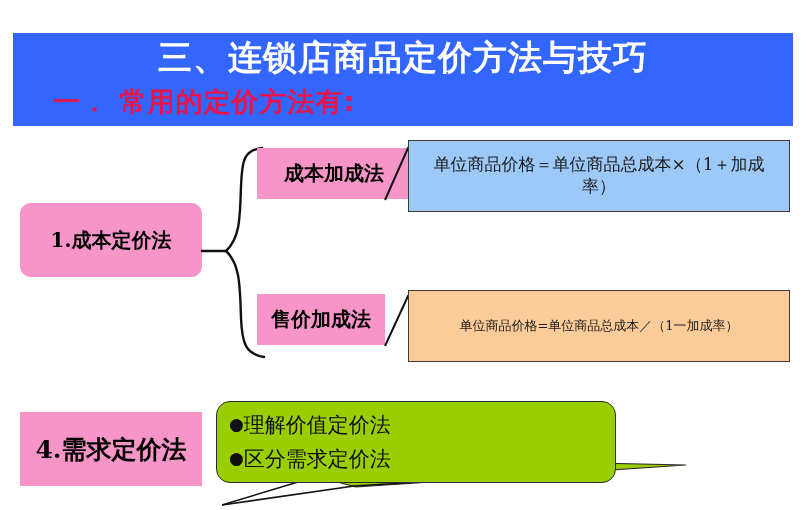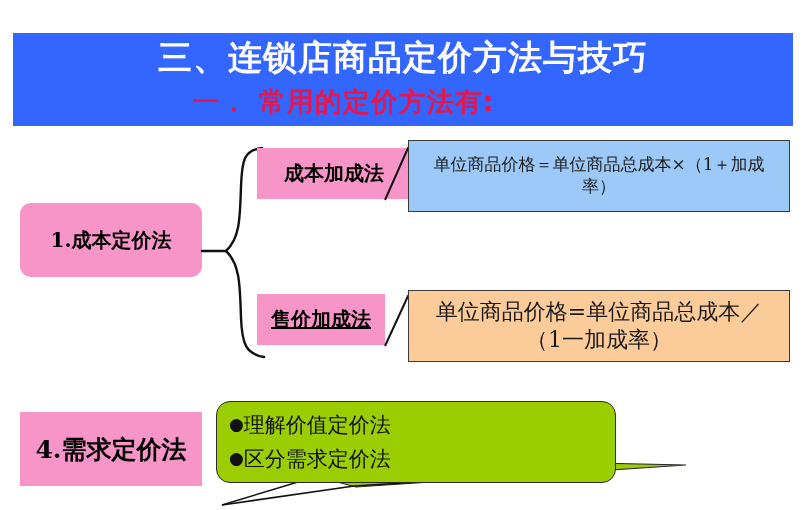--- a/index.html
+++ b/index.html
@@ -21,21 +21,21 @@
     font-family:"DejaVu Sans","Liberation Sans",sans-serif;
     font-weight:bold;
     font-size:34px;
     line-height:52px;
     color:#FFFFFF;
     letter-spacing:1px;
     white-space:nowrap;
   }
   #title-sub{
     position:absolute;left:0;top:48px;width:621px;
-    text-align:center;
+    text-align:left;
     font-family:"DejaVu Sans","Liberation Sans",sans-serif;
     font-weight:bold;
     font-size:27px;
     line-height:42px;
     color:#E8154A;
     letter-spacing:1px;
     white-space:nowrap;
     padding-left:40px;
     box-sizing:border-box;
   }
@@ -60,21 +60,20 @@
     left:20px;top:412px;width:182px;height:74px;
     font-size:25px;
   }
   #box-cost-plus{
     left:257px;top:148px;width:154px;height:51px;
     font-size:20px;
   }
   #box-price-plus{
     left:257px;top:294px;width:128px;height:51px;
     font-size:20px;
-    text-decoration:underline;
   }
 
   
   .formula-box{
     position:absolute;
     box-sizing:border-box;
     border:1px solid #3a3a3a;
     display:flex;align-items:center;justify-content:center;
     text-align:center;
     font-family:"DejaVu Serif","Liberation Serif",serif;
@@ -83,21 +82,21 @@
     padding:18px 10px;
   }
   #formula-cost-plus{
     left:408px;top:140px;width:382px;height:72px;
     background:#9DC9F8;
     font-size:17px;
   }
   #formula-price-plus{
     left:408px;top:290px;width:382px;height:72px;
     background:#FBCB99;
-    font-size:22px;
+    font-size:13px;
   }
 
   
   #callout-demand{
     position:absolute;left:216px;top:401px;width:400px;height:82px;
     background:#9BCE00;
     border:1px solid #2b2b2b;
     border-radius:14px;
     box-sizing:border-box;
     padding:6px 0 0 12px;

